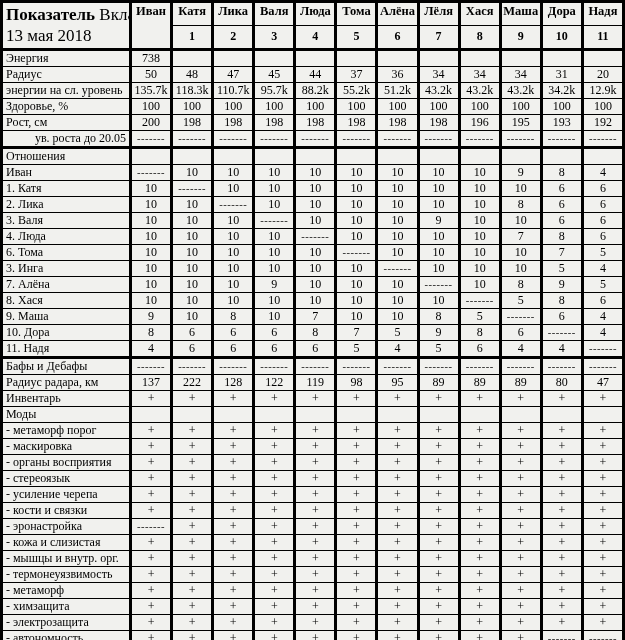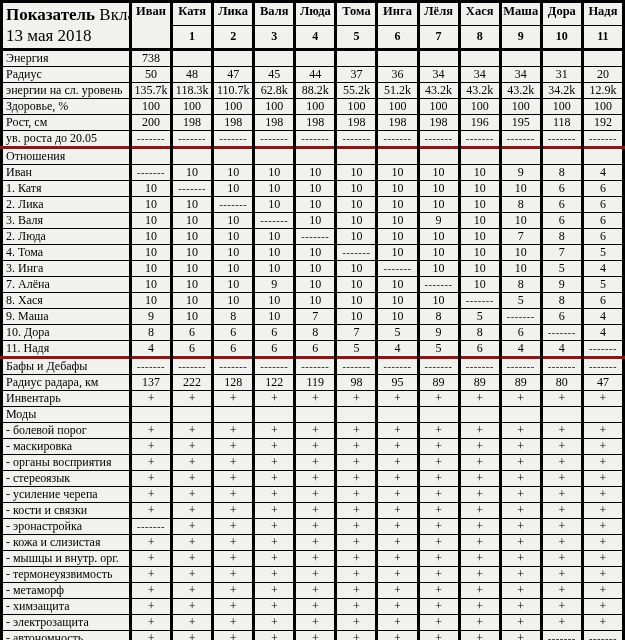--- a/index.html
+++ b/index.html
@@ -19,33 +19,33 @@
     overflow:hidden;
     white-space:nowrap;
     vertical-align:middle;
     font-weight:normal;
   }
   
   th.name, th.num, td.v{border-left:3px solid #000;}
   thead{border-bottom:3px solid #000;}
   thead tr{height:17px;}
   tbody tr{height:15px;}
-  tr.sect > td{border-top:3px solid #7f1d1d;}
+  tr.sect > td{border-top:3px solid #000000;}
   .corner{
     text-align:left;vertical-align:top;
     padding:1px 3px;font-size:17px;line-height:1.25;
   }
   .corner .b{font-weight:bold;}
   th.name{
     font-weight:bold;font-size:12.5px;text-align:center;
     vertical-align:top;padding-top:1px;
   }
   th.num{font-weight:bold;font-size:12px;text-align:center;}
   td.label{text-align:left;padding-left:3px;font-size:12px;}
-  td.label.r{text-align:left;padding-right:3px;}
+  td.label.r{text-align:right;padding-right:3px;}
   td.v{text-align:center;font-size:12px;}
   td.v.dash{font-size:10.5px;letter-spacing:0.5px;color:#111;}
 </style>
 </head>
 <body>
 
 <table>
   <colgroup>
     <col class="lab">
     <col>
@@ -66,21 +66,21 @@
       <th class="corner" rowspan="2">
         <div><span class="b">Показатель</span> <span>Вкладка 1</span></div>
         <div>13 мая 2018</div>
       </th>
     <th class="name" rowspan="2">Иван</th>
         <th class="name">Катя</th>
         <th class="name">Лика</th>
         <th class="name">Валя</th>
         <th class="name">Люда</th>
         <th class="name">Тома</th>
-        <th class="name">Инга</th>
+        <th class="name">Алёна</th>
         <th class="name">Лёля</th>
         <th class="name">Хася</th>
         <th class="name">Маша</th>
         <th class="name">Дора</th>
         <th class="name">Надя</th>
       </tr>
     <tr id="hrow2">
         <th class="num">1</th>
         <th class="num">2</th>
         <th class="num">3</th>
@@ -123,21 +123,21 @@
         <td class="v">34</td>
         <td class="v">34</td>
         <td class="v">31</td>
         <td class="v">20</td>
       </tr>
       <tr>
         <td class="label">энергии на сл. уровень</td>
         <td class="v">135.7k</td>
         <td class="v">118.3k</td>
         <td class="v">110.7k</td>
-        <td class="v">62.8k</td>
+        <td class="v">95.7k</td>
         <td class="v">88.2k</td>
         <td class="v">55.2k</td>
         <td class="v">51.2k</td>
         <td class="v">43.2k</td>
         <td class="v">43.2k</td>
         <td class="v">43.2k</td>
         <td class="v">34.2k</td>
         <td class="v">12.9k</td>
       </tr>
       <tr>
@@ -160,21 +160,21 @@
         <td class="v">200</td>
         <td class="v">198</td>
         <td class="v">198</td>
         <td class="v">198</td>
         <td class="v">198</td>
         <td class="v">198</td>
         <td class="v">198</td>
         <td class="v">198</td>
         <td class="v">196</td>
         <td class="v">195</td>
-        <td class="v">118</td>
+        <td class="v">193</td>
         <td class="v">192</td>
       </tr>
       <tr>
         <td class="label r">ув. роста до 20.05</td>
         <td class="v dash">-------</td>
         <td class="v dash">-------</td>
         <td class="v dash">-------</td>
         <td class="v dash">-------</td>
         <td class="v dash">-------</td>
         <td class="v dash">-------</td>
@@ -254,36 +254,36 @@
         <td class="v">10</td>
         <td class="v">10</td>
         <td class="v">10</td>
         <td class="v">9</td>
         <td class="v">10</td>
         <td class="v">10</td>
         <td class="v">6</td>
         <td class="v">6</td>
       </tr>
       <tr>
-        <td class="label">2. Люда</td>
+        <td class="label">4. Люда</td>
         <td class="v">10</td>
         <td class="v">10</td>
         <td class="v">10</td>
         <td class="v">10</td>
         <td class="v dash">-------</td>
         <td class="v">10</td>
         <td class="v">10</td>
         <td class="v">10</td>
         <td class="v">10</td>
         <td class="v">7</td>
         <td class="v">8</td>
         <td class="v">6</td>
       </tr>
       <tr>
-        <td class="label">4. Тома</td>
+        <td class="label">6. Тома</td>
         <td class="v">10</td>
         <td class="v">10</td>
         <td class="v">10</td>
         <td class="v">10</td>
         <td class="v">10</td>
         <td class="v dash">-------</td>
         <td class="v">10</td>
         <td class="v">10</td>
         <td class="v">10</td>
         <td class="v">10</td>
@@ -434,21 +434,21 @@
         <td class="v"></td>
         <td class="v"></td>
         <td class="v"></td>
         <td class="v"></td>
         <td class="v"></td>
         <td class="v"></td>
         <td class="v"></td>
         <td class="v"></td>
       </tr>
       <tr>
-        <td class="label">- болевой порог</td>
+        <td class="label">- метаморф порог</td>
         <td class="v">+</td>
         <td class="v">+</td>
         <td class="v">+</td>
         <td class="v">+</td>
         <td class="v">+</td>
         <td class="v">+</td>
         <td class="v">+</td>
         <td class="v">+</td>
         <td class="v">+</td>
         <td class="v">+</td>

